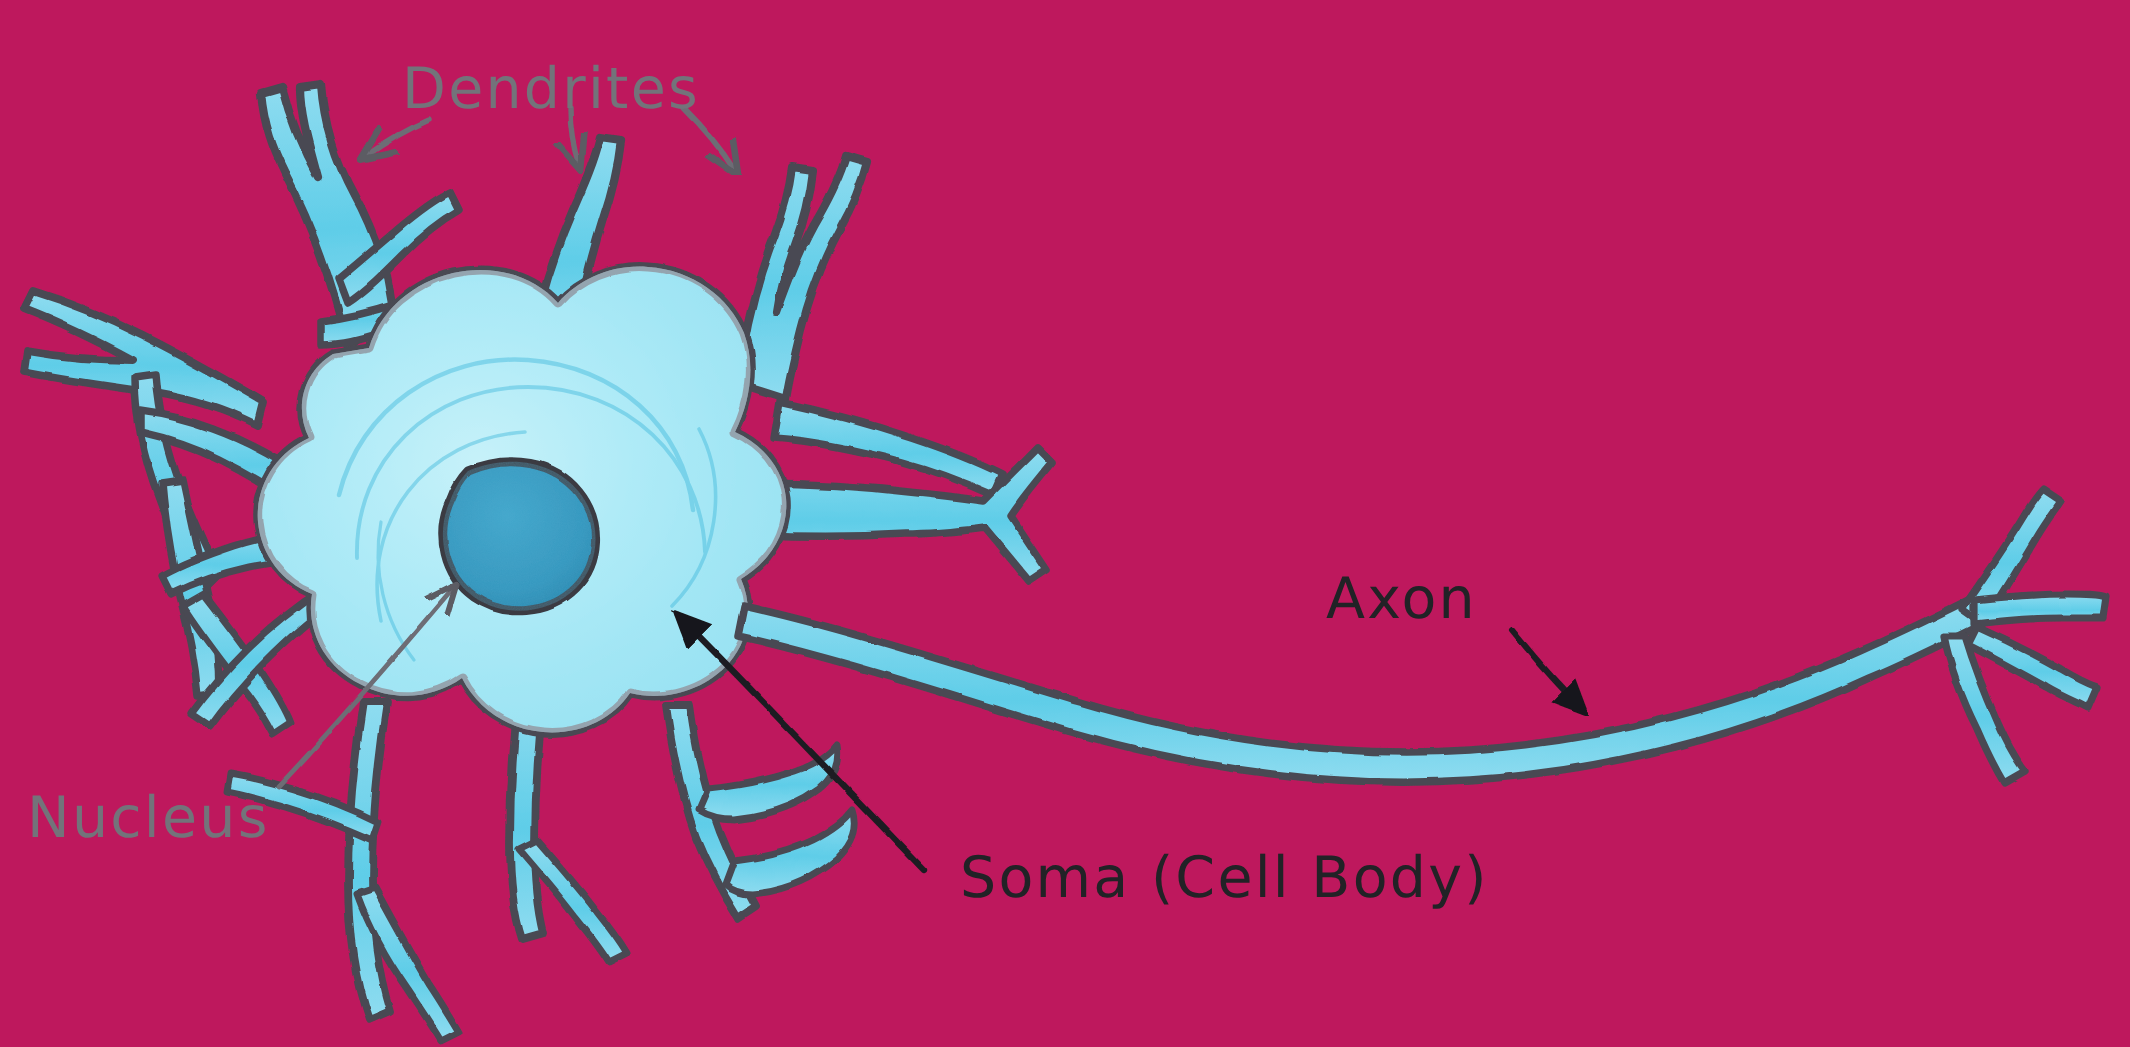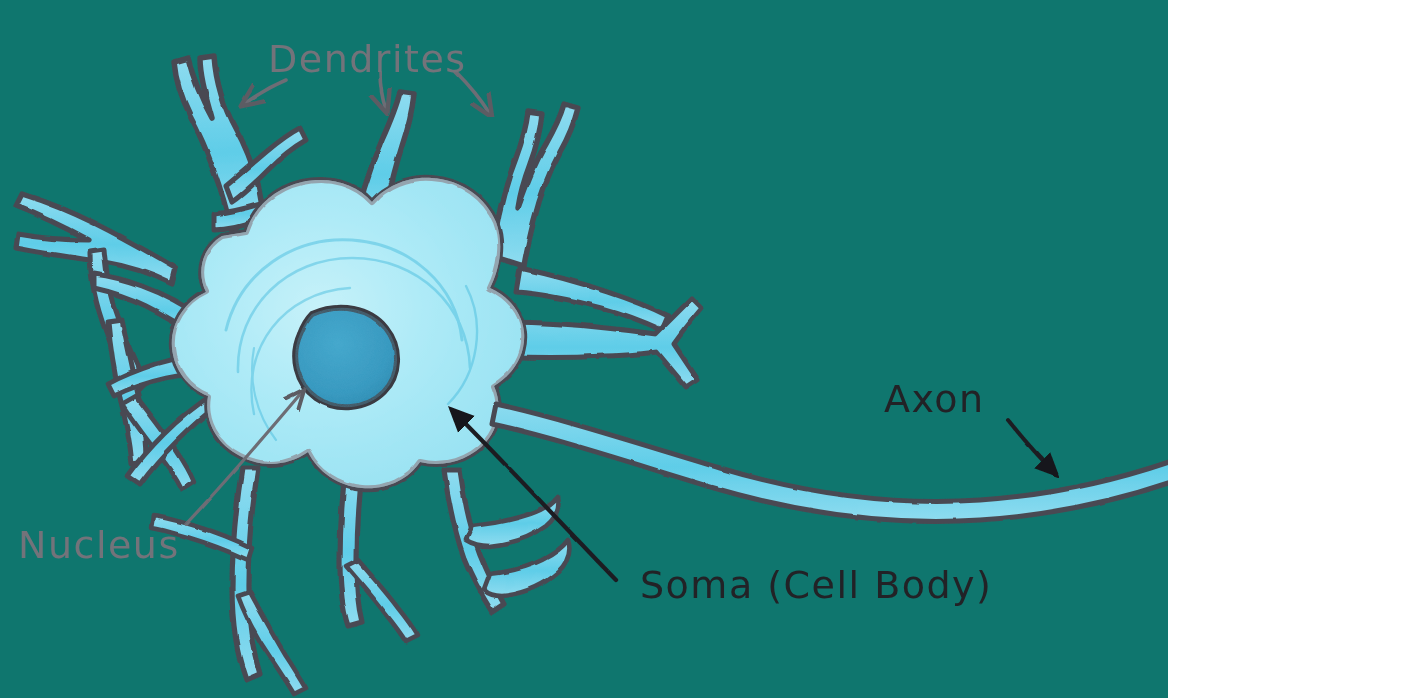--- a/index.html
+++ b/index.html
@@ -6,23 +6,23 @@
   html, body {
     margin: 0;
     padding: 0;
     background: #ffffff;
   }
   body {
     font-family: "DejaVu Sans", sans-serif;
   }
   #canvas {
     position: relative;
-    width: 1168px;
+    width: 1420px;
     height: 698px;
-    background: #0f766e;
+    background: #be185d;
     overflow: hidden;
   }
   #neuron-svg {
     position: absolute;
     left: 0;
     top: 0;
     width: 1420px;
     height: 698px;
   }
   .label-text {

